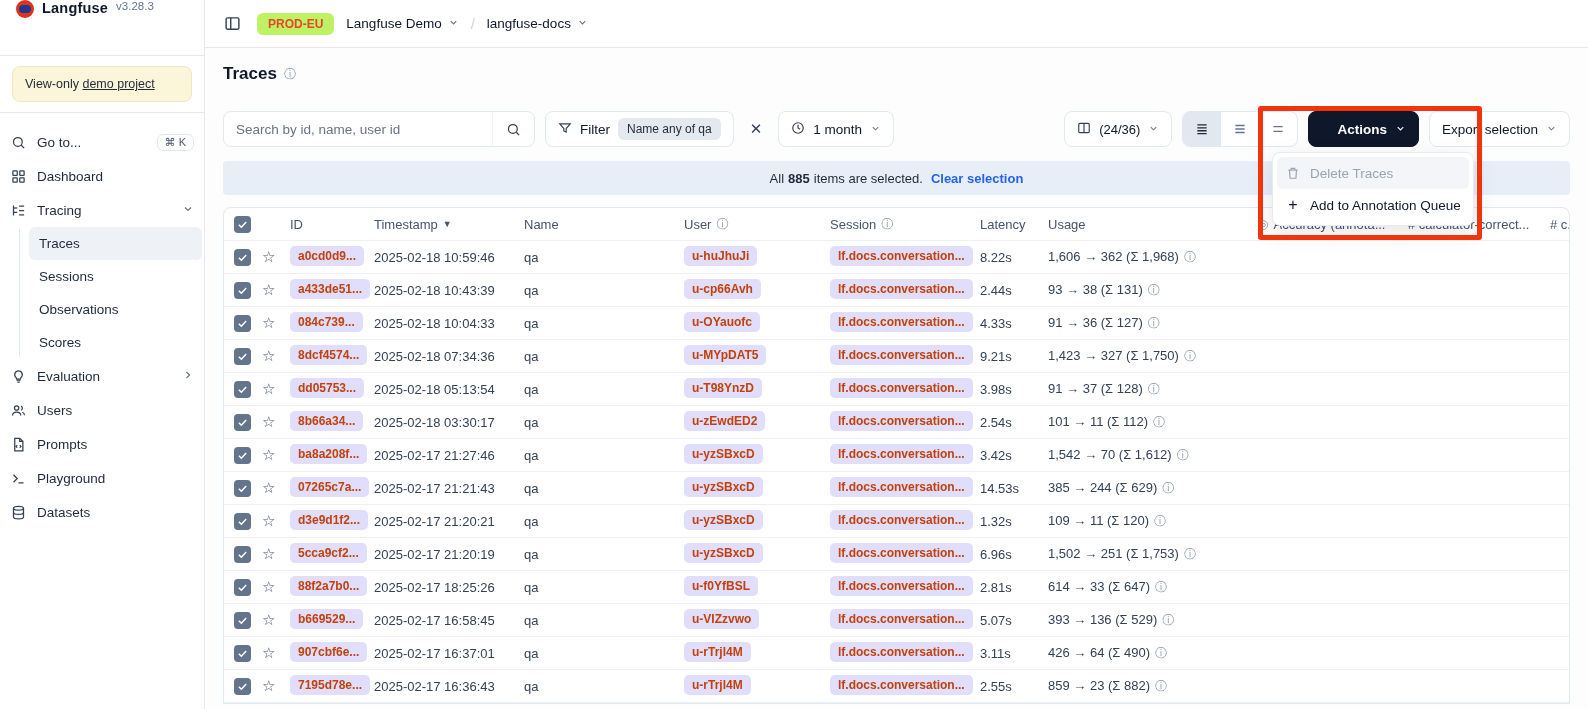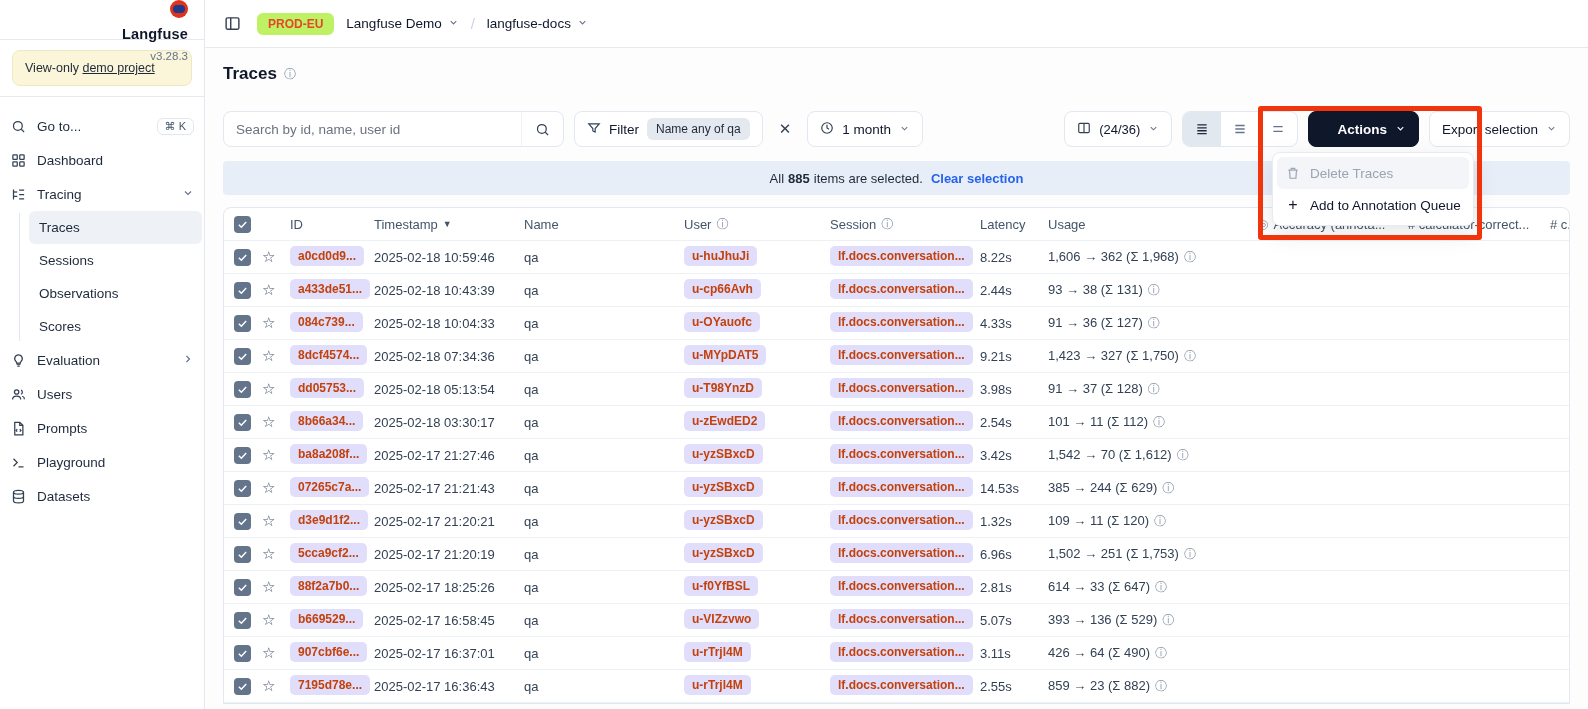--- a/index.html
+++ b/index.html
@@ -2,21 +2,21 @@
 <html><head>
 <meta charset="utf-8">
 <style>
   * { margin:0; padding:0; box-sizing:border-box; }
   html,body { width:1588px; height:709px; overflow:hidden; background:#fff;
     font-family:"Liberation Sans","DejaVu Sans",sans-serif; color:#0f172a; }
   .root { display:flex; width:100%; height:100%; position:relative; }
 
   
   .sidebar { width:205px; flex:0 0 205px; border-right:1px solid #e5e9ef; background:#fff; }
-  .logo-row { height:40px; display:flex; align-items:flex-end; gap:8px; padding:0 16px; border-bottom:1px solid #e5e9ef;flex-direction:column; }
+  .logo-row { height:56px; display:flex; align-items:flex-start; gap:8px; padding:0 16px; border-bottom:1px solid #e5e9ef; }
   .logo-mark { width:18px; height:18px; position:relative; flex:0 0 18px; }
   .logo-mark .c1 { position:absolute; inset:0; border-radius:50%; background:#e0321c; }
   .logo-mark .c2 { position:absolute; left:3px; top:5px; width:12px; height:8px; border-radius:6px; background:#1e3a8a; }
   .logo-name { font-weight:700; font-size:14.5px; letter-spacing:.2px; }
   .logo-ver { font-size:11.5px; color:#64748b; }
   .viewonly { margin:10px 12px; background:#fbf6d9; border:1px solid #eee8c4; border-radius:8px; padding:10px 12px; font-size:12.5px; color:#1f2937; }
   .viewonly a { color:#1f2937; text-decoration:underline; font-weight:500; }
   .side-sep { border-bottom:1px solid #e5e9ef; }
   .nav { padding:12px 2px; }
   .nav-item { display:flex; align-items:center; gap:10px; height:34px; padding:0 8px; border-radius:6px; font-size:13.5px; color:#1e293b; cursor:pointer; }
@@ -37,21 +37,21 @@
   .crumb { display:flex; align-items:center; gap:6px; font-size:13.5px; font-weight:500; cursor:pointer; }
   .slash { color:#cbd5e1; font-size:15px; }
 
   .page-head { display:flex; align-items:center; gap:7px; padding:16px 18px 0 18px; }
   .page-title { font-size:17px; font-weight:700; }
   .info-i { color:#8b97a6; font-size:12px; }
 
   .toolbar { display:flex; align-items:center; justify-content:space-between; padding:0 18px; margin-top:27px; }
   .tl-left, .tl-right { display:flex; align-items:center; gap:10px; }
   .btn { height:36px; display:flex; align-items:center; gap:8px; background:#fff; border:1px solid #e2e8f0; border-radius:8px; padding:0 12px; font-size:13.5px; color:#0f172a; cursor:pointer; }
-  .search-box { width:341px; padding:0; overflow:hidden; }
+  .search-box { width:312px; padding:0; overflow:hidden; }
   .search-box input { border:none; outline:none; flex:1; height:100%; padding:0 12px; font-size:13.5px; font-family:inherit; color:#0f172a; background:transparent; }
   .search-box input::placeholder { color:#6b7280; }
   .search-ico-zone { width:42px; height:100%; display:flex; align-items:center; justify-content:center; border-left:1px solid #eef1f5; color:#334155; cursor:pointer; }
   .filter-badge { background:#e4e9f0; border-radius:6px; padding:4px 9px; font-size:12px; color:#1f2937; }
   .x-btn { font-size:15px; color:#334155; padding:6px; cursor:pointer; background:none; border:none; }
   .cols-btn .lbl { font-size:13px; }
   .rh-group { display:flex; align-items:stretch; height:36px; border:1px solid #e2e8f0; border-radius:8px; overflow:hidden; background:#fff; }
   .rh-seg { width:38px; display:flex; align-items:center; justify-content:center; cursor:pointer; color:#64748b; }
   .rh-seg.active { background:#e2e8f0; color:#1e293b; }
   .btn-dark { background:#0f172a; border-color:#0f172a; color:#fff; font-weight:600;padding-left:28px; }

